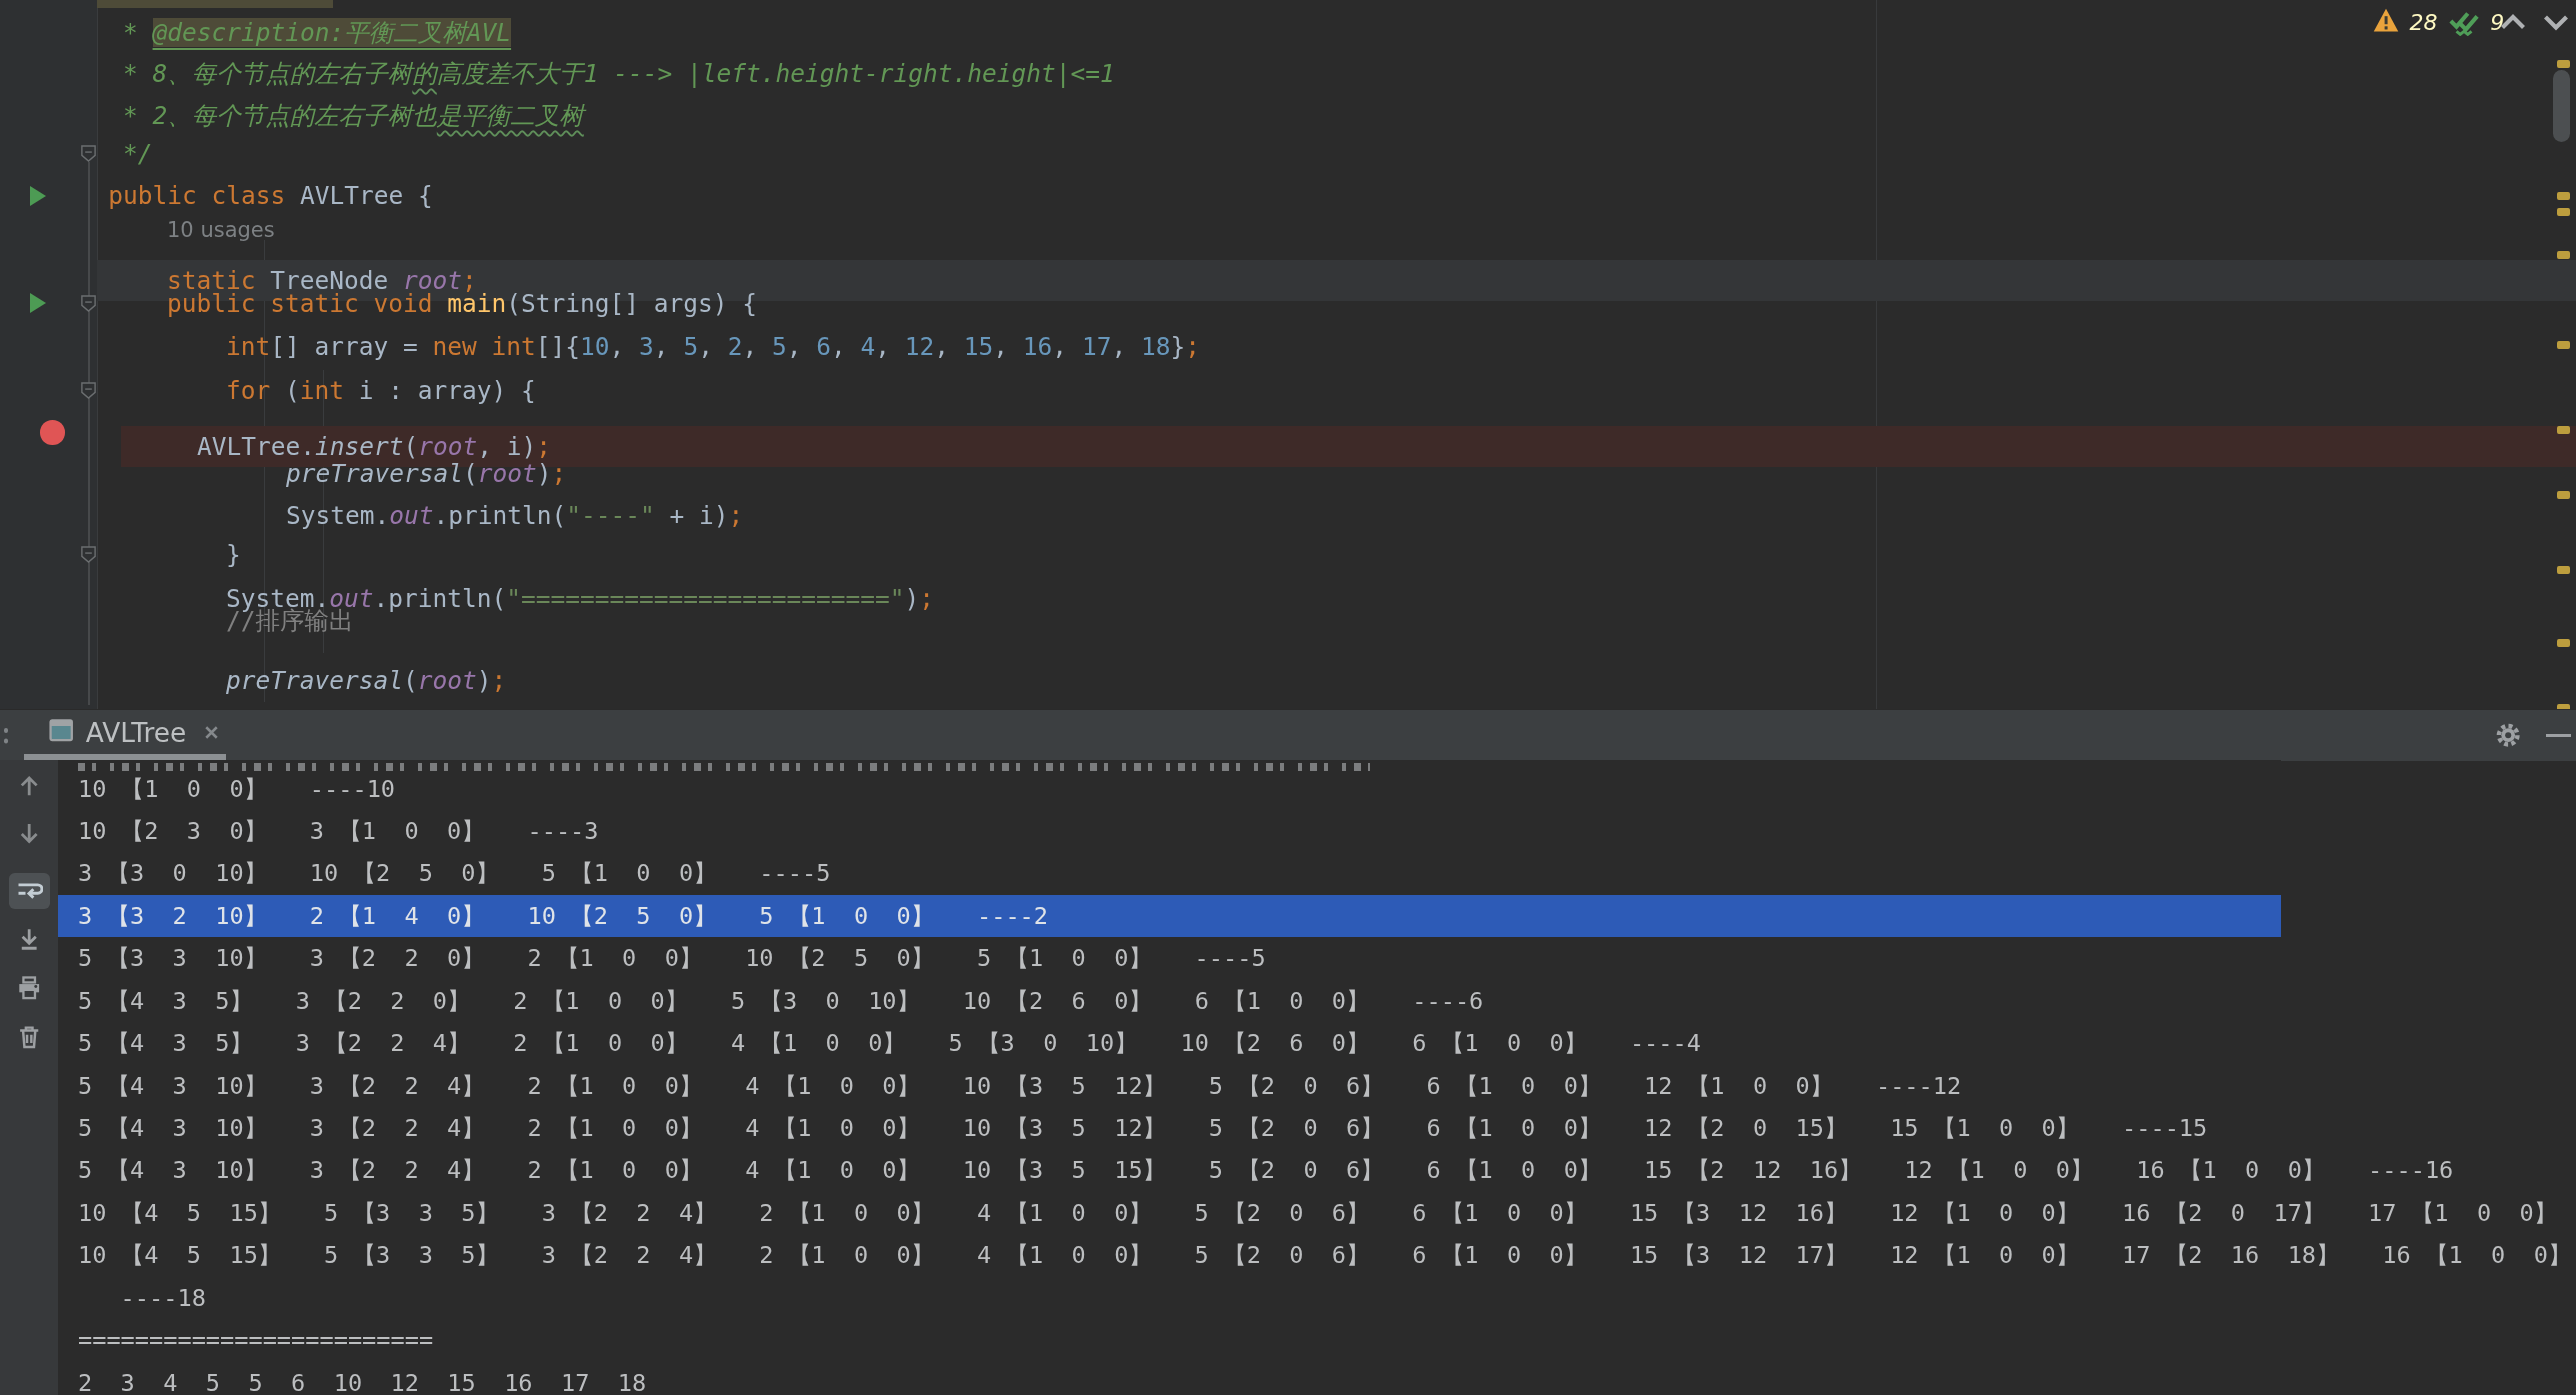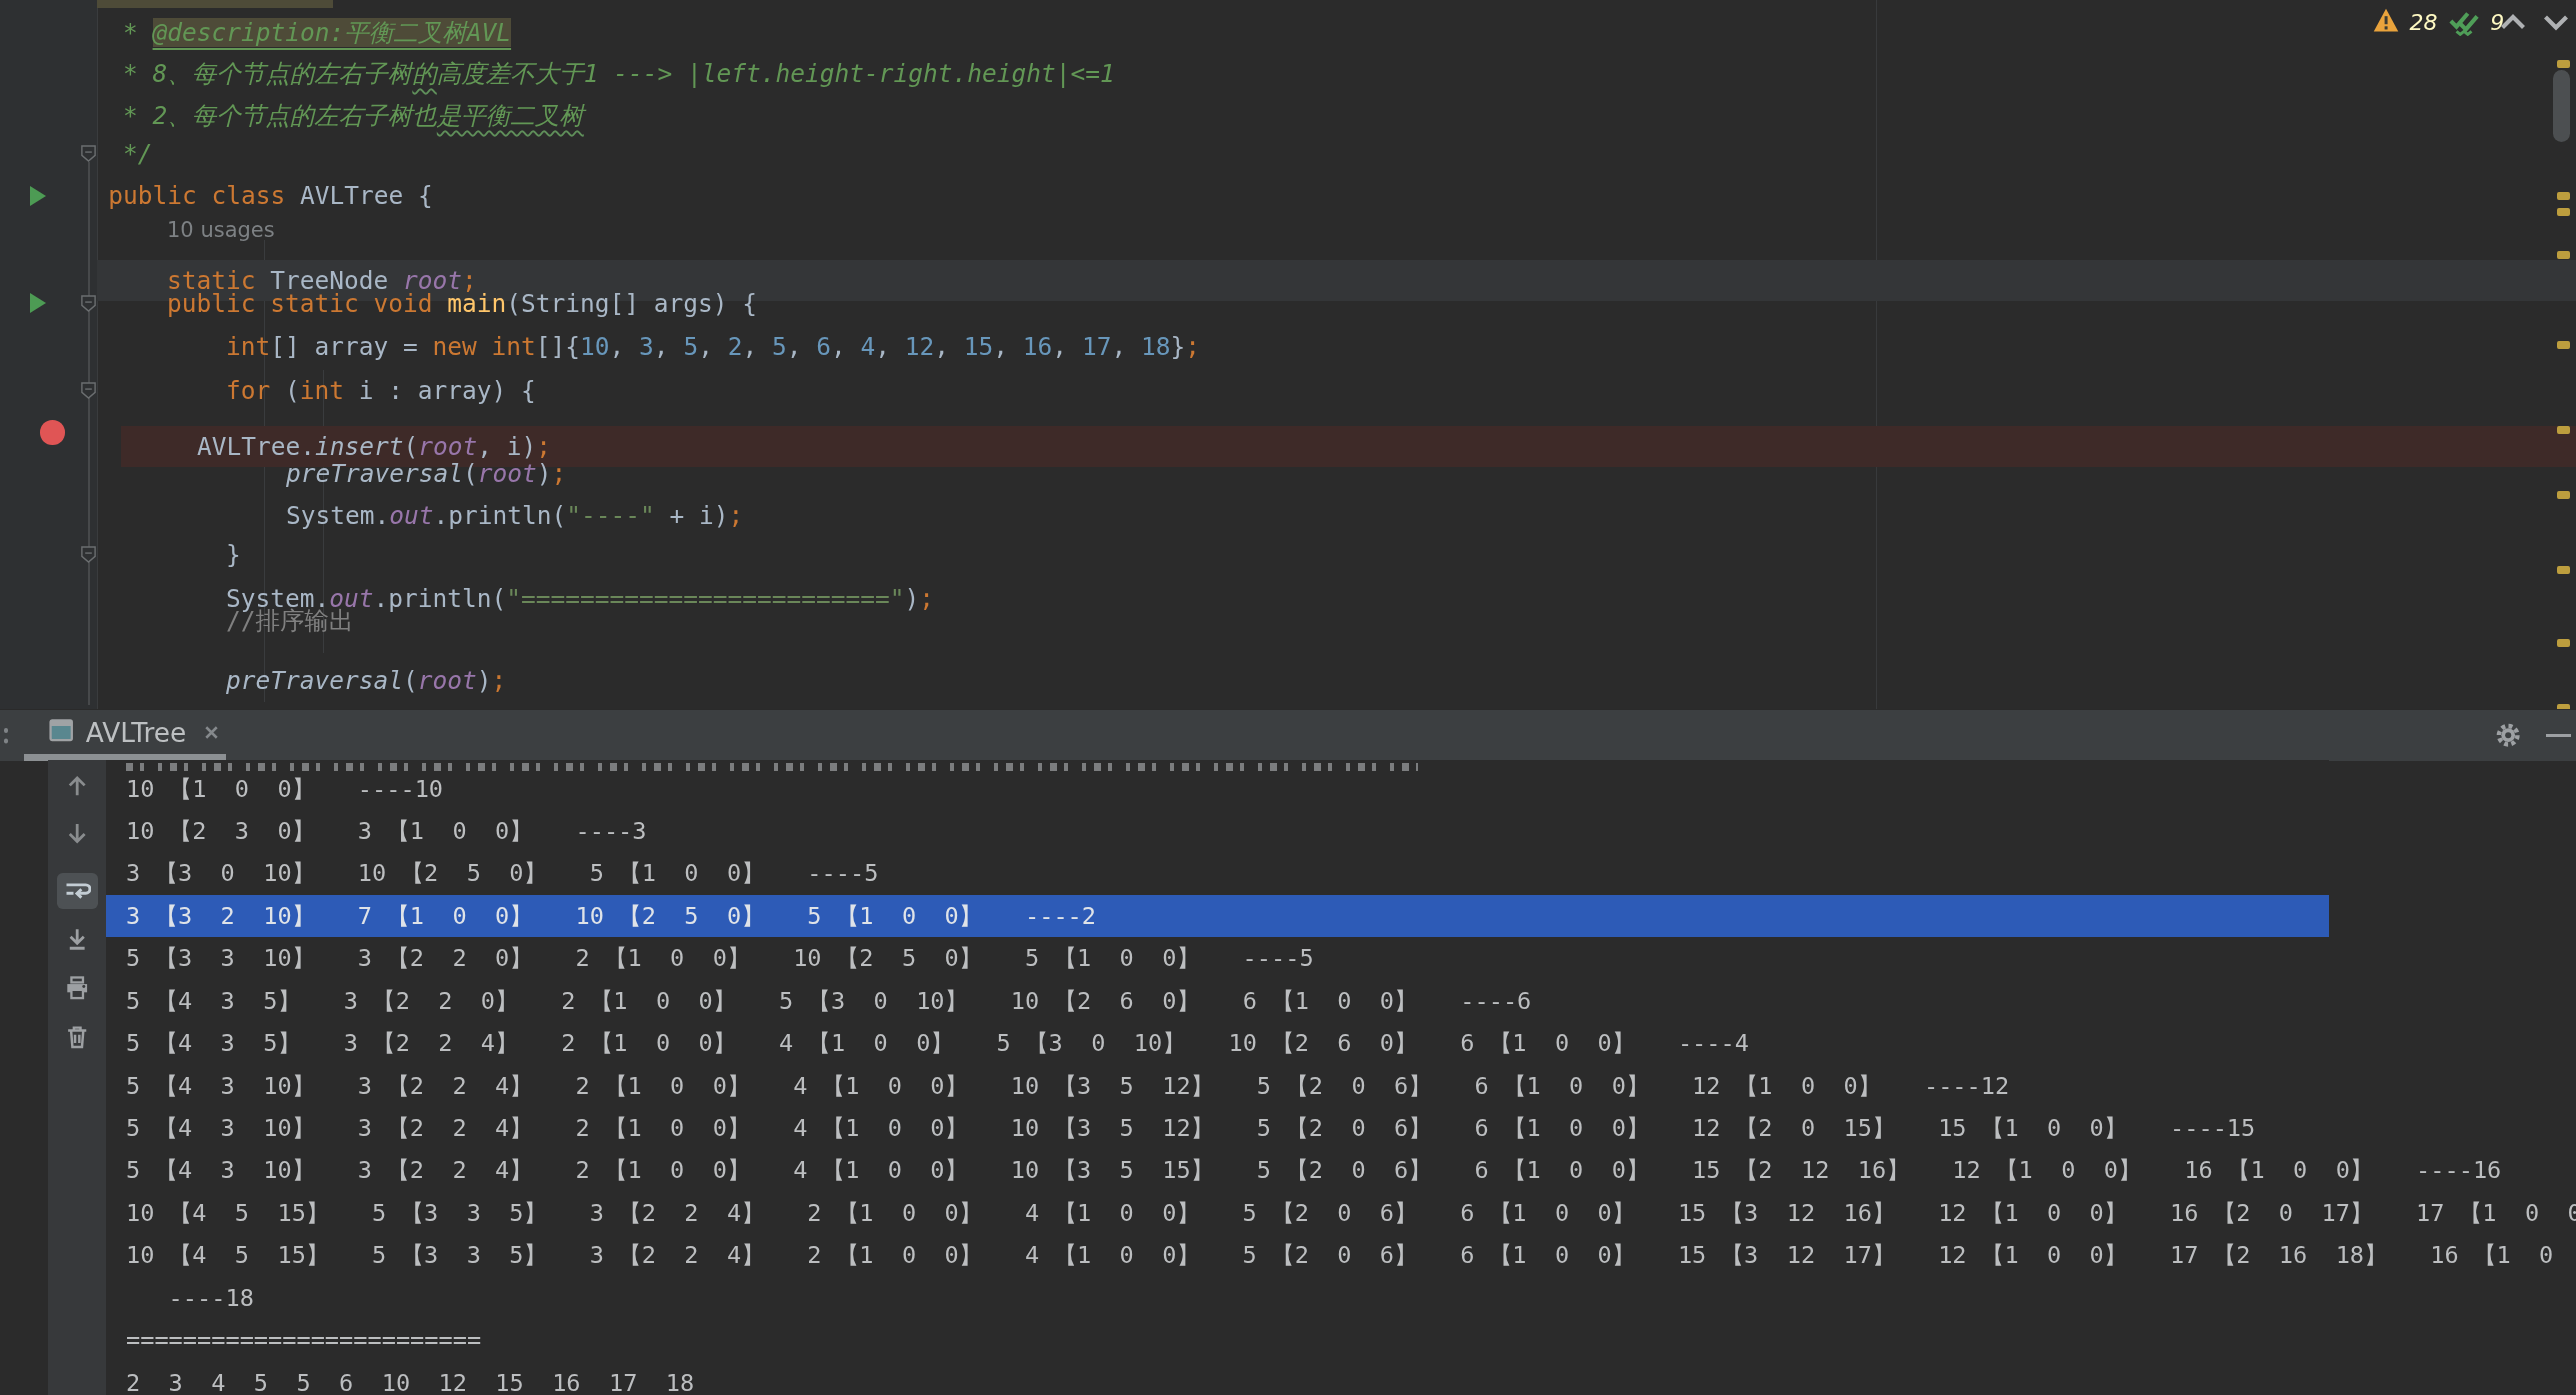--- a/index.html
+++ b/index.html
@@ -52,21 +52,21 @@
   .tabbar{position:absolute;left:0;top:709px;width:2576px;height:51px;background:#3c3f41;border-top:0.9px solid #2a2a2a;}
   .drag-dots{position:absolute;left:3.8px;top:18px;width:4.7px;height:4.7px;border-radius:50%;background:#7f8386;box-shadow:0 10.4px 0 #7f8386;}
   .run-tab{position:absolute;left:23.6px;top:0;height:44px;display:flex;align-items:center;gap:11.3px;padding:0 7.5px 0 24.5px;cursor:pointer;}
   .tab-label{color:#bdc0c2;font-size:26.4px;}
   .tab-underline{position:absolute;left:23.6px;top:44px;width:202px;height:6.6px;background:#8c9093;}
   .tab-close{margin-left:3.8px;cursor:pointer;display:flex;align-items:center;}
   .gear-btn{position:absolute;left:2495px;top:12.3px;cursor:pointer;}
   .min-btn{position:absolute;left:2546px;top:23.6px;width:24.5px;height:3.8px;background:#9da0a3;cursor:pointer;}
 
   
-  .console{position:absolute;left:0;top:760px;width:2281px;height:636px;background:#2b2b2b;margin-left:48px;}
+  .console{position:absolute;left:0;top:760px;width:2281px;height:636px;background:#2b2b2b;}
   .strip{position:absolute;left:0;top:0;width:58px;height:636px;background:#37393b;}
   .sicon{position:absolute;left:16px;width:26.4px;height:26.4px;cursor:pointer;}
   .sicon.sel-bg{left:8.5px;width:41px;height:36px;background:#4d5154;border-radius:5.7px;display:flex;align-items:center;justify-content:center;}
   .crow{position:absolute;left:58px;right:0;height:42px;line-height:42px;padding-left:20px;white-space:pre;
         font-family:"DejaVu Sans Mono",monospace;font-size:23.6px;color:#bcbec0;cursor:default;}
   .crow.sel{background:#2d5bb7;color:#dfe3e8;}
   .clip-frag{position:absolute;left:78px;top:2.8px;width:1292px;height:8.5px;opacity:.75;
      background:repeating-linear-gradient(90deg,#97999b 0 6.6px,transparent 6.6px 14px,#97999b 14px 18px,transparent 18px 32px,#97999b 32px 36px,transparent 36px 44px);}
 </style>
 </head>
@@ -228,21 +228,21 @@
         <svg width="26.4" height="26.4" viewBox="0 0 16 16">
             <path d="M2.5 4 h11 M6 4 V2.2 h4 V4 M4.3 4 l.8 10 h5.8 l.8-10 M6.7 6.5 v5 M9.3 6.5 v5" fill="none" stroke="#9da0a3" stroke-width="1.5"></path>
           </svg>
       </span>
     </div>
     <div class="clip-frag"></div>
     <div>
         <div class="crow" style="top: 7.5px;">10 【1  0  0】   ----10</div>
         <div class="crow" style="top: 50px;">10 【2  3  0】   3 【1  0  0】   ----3</div>
         <div class="crow" style="top: 92px;">3 【3  0  10】   10 【2  5  0】   5 【1  0  0】   ----5</div>
-        <div class="crow sel" style="top: 135px;">3 【3  2  10】   7 【1  0  0】   10 【2  5  0】   5 【1  0  0】   ----2</div>
+        <div class="crow sel" style="top: 135px;">3 【3  2  10】   2 【1  4  0】   10 【2  5  0】   5 【1  0  0】   ----2</div>
         <div class="crow" style="top: 177px;">5 【3  3  10】   3 【2  2  0】   2 【1  0  0】   10 【2  5  0】   5 【1  0  0】   ----5</div>
         <div class="crow" style="top: 220px;">5 【4  3  5】   3 【2  2  0】   2 【1  0  0】   5 【3  0  10】   10 【2  6  0】   6 【1  0  0】   ----6</div>
         <div class="crow" style="top: 262px;">5 【4  3  5】   3 【2  2  4】   2 【1  0  0】   4 【1  0  0】   5 【3  0  10】   10 【2  6  0】   6 【1  0  0】   ----4</div>
         <div class="crow" style="top: 305px;">5 【4  3  10】   3 【2  2  4】   2 【1  0  0】   4 【1  0  0】   10 【3  5  12】   5 【2  0  6】   6 【1  0  0】   12 【1  0  0】   ----12</div>
         <div class="crow" style="top: 347px;">5 【4  3  10】   3 【2  2  4】   2 【1  0  0】   4 【1  0  0】   10 【3  5  12】   5 【2  0  6】   6 【1  0  0】   12 【2  0  15】   15 【1  0  0】   ----15</div>
         <div class="crow" style="top: 389px;">5 【4  3  10】   3 【2  2  4】   2 【1  0  0】   4 【1  0  0】   10 【3  5  15】   5 【2  0  6】   6 【1  0  0】   15 【2  12  16】   12 【1  0  0】   16 【1  0  0】   ----16</div>
         <div class="crow" style="top: 432px;">10 【4  5  15】   5 【3  3  5】   3 【2  2  4】   2 【1  0  0】   4 【1  0  0】   5 【2  0  6】   6 【1  0  0】   15 【3  12  16】   12 【1  0  0】   16 【2  0  17】   17 【1  0  0】   ----17</div>
         <div class="crow" style="top: 474px;">10 【4  5  15】   5 【3  3  5】   3 【2  2  4】   2 【1  0  0】   4 【1  0  0】   5 【2  0  6】   6 【1  0  0】   15 【3  12  17】   12 【1  0  0】   17 【2  16  18】   16 【1  0  0】   18 【1  0  0】</div>
         <div class="crow" style="top: 517px;">   ----18</div>
         <div class="crow" style="top: 559px;">=========================</div>

